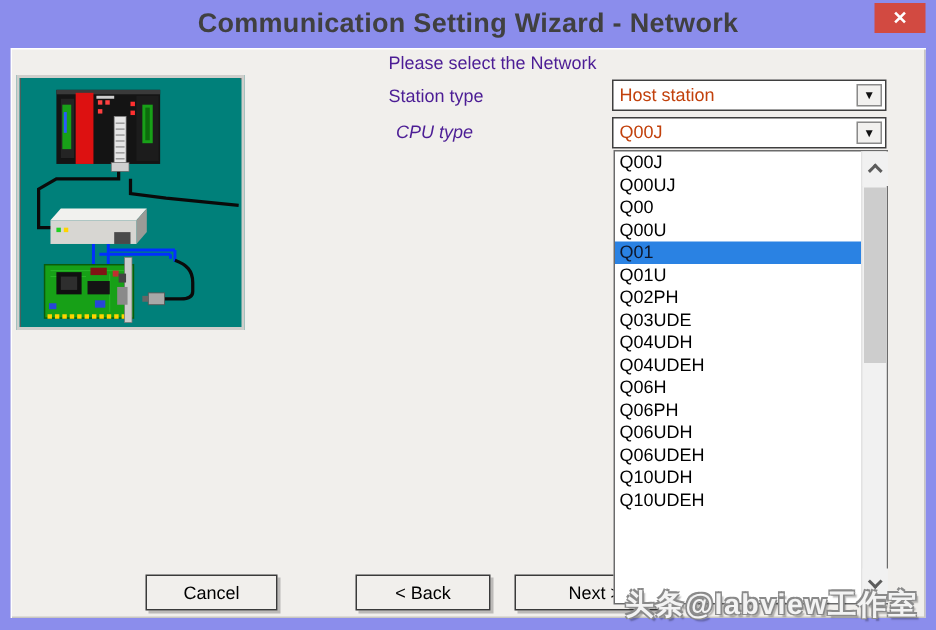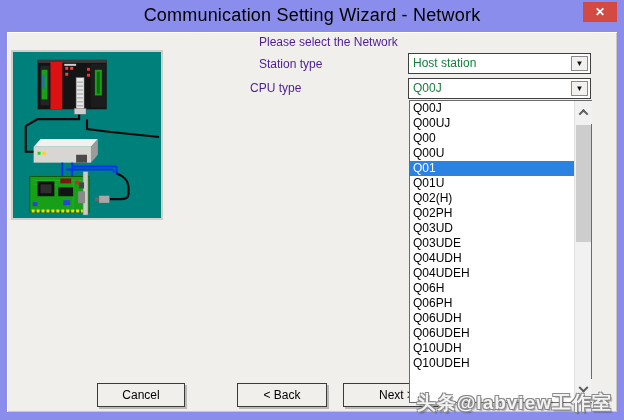--- a/index.html
+++ b/index.html
@@ -10,21 +10,21 @@
     --scrollbar-thumb:#cdcdcd; --scrollbar-track:#f1f1f1;
   }
   .screen{
     position:relative; width:624px; height:420px; overflow:hidden;
     background:var(--titlebar);
     font-family:"Liberation Sans", sans-serif;
     -webkit-font-smoothing:antialiased;
   }
   .title{
     position:absolute; left:0; top:5px; width:624px; text-align:center;
-    font-size:18px; font-weight:normal; color:#000000; letter-spacing:0.2px;
+    font-size:18px; font-weight:bold; color:#404040; letter-spacing:0.2px;
   }
   .close-btn{
     position:absolute; left:583px; top:2px; width:34px; height:20px;
     background:var(--close-red); border:none; padding:0; cursor:default;
     display:flex; align-items:center; justify-content:center;
   }
   .close-btn span{color:#fff; font-size:12px; font-weight:bold; line-height:1;}
   .dialog-bg{
     position:absolute; left:7px; top:32px; width:610px; height:380px;
     background:var(--dialog-bg);
@@ -38,21 +38,21 @@
   }
   .image-box svg{display:block;}
   .label{
     position:absolute; font-size:12px; color:#4c1d95; white-space:nowrap;
   }
   .combo{
     position:absolute; left:408px; width:183px; height:21px;
     background:#fff; border:1px solid #3f3f3f;
   }
   .combo-value{
-    position:absolute; left:4px; top:0; line-height:19px; font-size:12px; color:#15803d;
+    position:absolute; left:4px; top:0; line-height:19px; font-size:12px; color:#c2410c;
   }
   .combo-btn{
     position:absolute; right:2px; top:2px; bottom:2px; width:17px;
     background:#f2f1ef; border:1px solid #8a8a8a;
     display:flex; align-items:center; justify-content:center;
   }
   .combo-btn span{font-size:8px; color:#111; line-height:1;}
   .push-btn{
     position:absolute; top:383px; height:24px;
     background:var(--dialog-bg); border:1px solid #3a3a3a;
@@ -65,21 +65,21 @@
   #btn-next{left:343px; width:107px; z-index:1;}
   .listbox{
     position:absolute; left:409px; top:100px; width:183px; height:303px;
     background:#fff; border:1px solid #6b6b6b; z-index:5;
   }
   .list-items{position:absolute; left:0; top:0; width:164px;}
   .list-item{
     height:15px; line-height:15px; font-size:12px; color:#000;
     padding-left:3px; white-space:nowrap; overflow:hidden;
   }
-  .list-item.sel{background:var(--selection-blue); color:#ffffff;}
+  .list-item.sel{background:var(--selection-blue); color:#0f172a;}
   .scrollbar{
     position:absolute; right:0; top:0; width:17px; height:301px;
     background:var(--scrollbar-track); border-left:1px solid #e2e2e2;
   }
   .sb-btn{
     position:absolute; left:0; width:17px; height:23px; background:var(--scrollbar-track);
     display:flex; align-items:center; justify-content:center;
   }
   .sb-btn.up{top:0;}
   .sb-btn.down{bottom:0;}
@@ -195,44 +195,42 @@
 
   <span class="label" style="left:259px; top:57px;">Station type</span>
 
   <div class="combo" style="top:53px;">
     <span class="combo-value">Host station</span>
     <span class="combo-btn">
       <span>▼</span>
     </span>
   </div>
 
-  <span class="label" style="left:250px; top:81px;">CPU type</span>
+  <span class="label" style="left:264px; top:81px;font-style:italic;">CPU type</span>
 
   <div class="combo" style="top:78px;">
     <span class="combo-value">Q00J</span>
     <span class="combo-btn">
       <span>▼</span>
     </span>
   </div>
 
   <button class="push-btn" id="btn-back">&lt; Back</button>
   <button class="push-btn" id="btn-cancel">Cancel</button>
   <button class="push-btn" id="btn-next">Next &gt;</button>
 
   <div class="listbox">
     <div class="list-items">
         <div class="list-item">Q00J</div>
         <div class="list-item">Q00UJ</div>
         <div class="list-item">Q00</div>
         <div class="list-item">Q00U</div>
         <div class="list-item sel">Q01</div>
         <div class="list-item">Q01U</div>
-        <div class="list-item">Q02(H)</div>
         <div class="list-item">Q02PH</div>
-        <div class="list-item">Q03UD</div>
         <div class="list-item">Q03UDE</div>
         <div class="list-item">Q04UDH</div>
         <div class="list-item">Q04UDEH</div>
         <div class="list-item">Q06H</div>
         <div class="list-item">Q06PH</div>
         <div class="list-item">Q06UDH</div>
         <div class="list-item">Q06UDEH</div>
         <div class="list-item">Q10UDH</div>
         <div class="list-item">Q10UDEH</div>
       </div>

